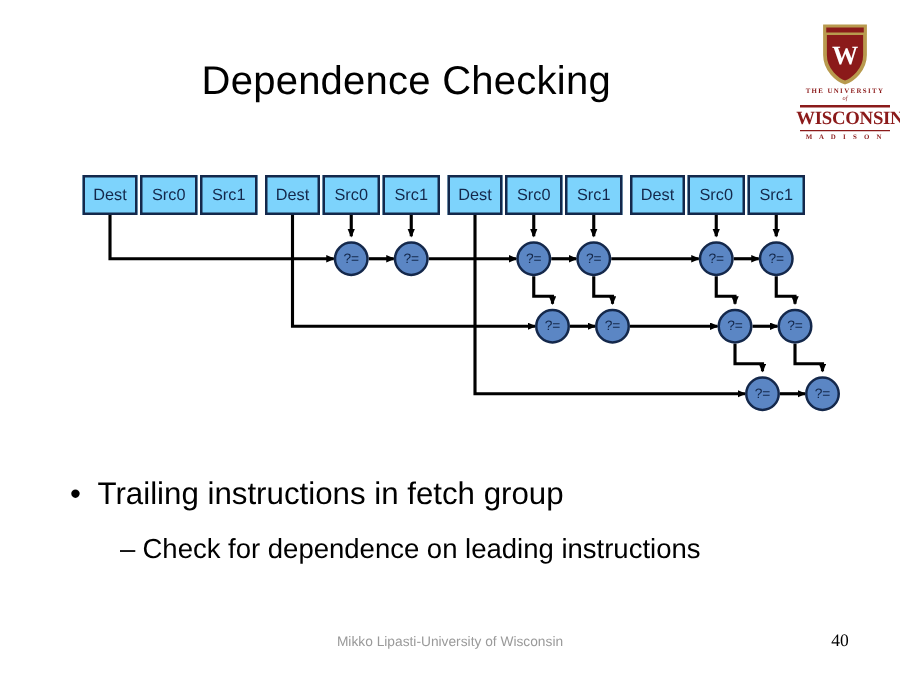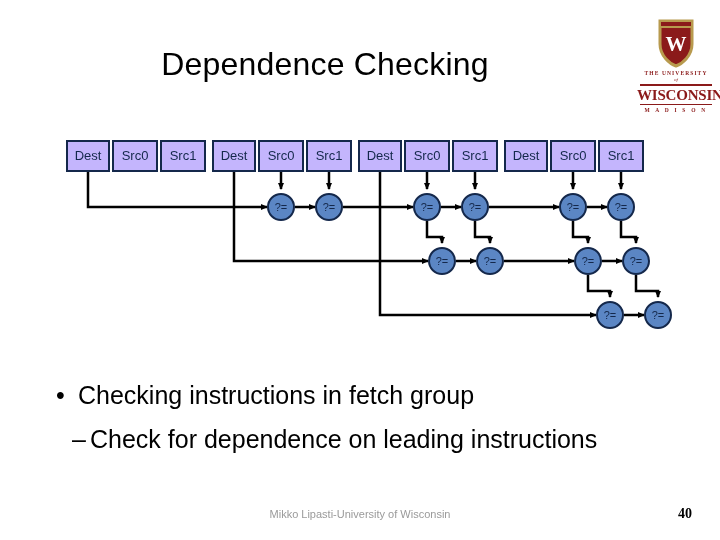--- a/index.html
+++ b/index.html
@@ -103,21 +103,21 @@
     position: absolute;
     left: 0;
     top: 0;
     width: 720px;
     height: 540px;
     pointer-events: none;
   }
   .reg-box {
     position: absolute;
     box-sizing: border-box;
-    background: #c4b5fd;
+    background: #7dd3fc;
     border: 2px solid #14284b;
     color: #14284b;
     font-size: 13px;
     line-height: 28px;
     text-align: center;
     height: 32px;
     font-family: "Liberation Sans", sans-serif;
   }
   .cmp-node {
     position: absolute;
@@ -143,23 +143,23 @@
     line-height: 34px;
     color: #000000;
     white-space: nowrap;
   }
   .bullet-l1 .mark {
     display: inline-block;
     width: 22px;
   }
   .bullet-l2 {
     position: absolute;
-    left: 72px;
+    left: 96px;
     top: 424px;
-    font-size: 25px;
+    font-size: 22px;
     line-height: 30px;
     color: #000000;
     white-space: nowrap;
   }
   .bullet-l2 .mark {
     display: inline-block;
     width: 18px;
   }
 
   
@@ -171,23 +171,23 @@
     text-align: center;
     font-size: 11px;
     color: #9a9a9a;
     font-family: "Liberation Sans", sans-serif;
   }
   .slide-number {
     position: absolute;
     left: 652px;
     top: 506px;
     width: 40px;
-    text-align: right;
+    text-align: center;
     font-size: 14px;
-    font-weight: bold;
+    font-weight: normal;
     color: #000000;
     font-family: "Liberation Serif", serif;
   }
 </style>
 </head>
 <body>
 
 <div id="slide">
 
   <div class="slide-title">Dependence Checking</div>
@@ -278,21 +278,21 @@
       <div class="cmp-node" style="left: 607px; top: 193px;">?=</div>
       <div class="cmp-node" style="left: 428px; top: 247px;">?=</div>
       <div class="cmp-node" style="left: 476px; top: 247px;">?=</div>
       <div class="cmp-node" style="left: 574px; top: 247px;">?=</div>
       <div class="cmp-node" style="left: 622px; top: 247px;">?=</div>
       <div class="cmp-node" style="left: 596px; top: 301px;">?=</div>
       <div class="cmp-node" style="left: 644px; top: 301px;">?=</div>
     </div>
 
   <div class="bullet-l1">
-    <span class="mark">•</span><span>Checking instructions in fetch group</span>
+    <span class="mark">•</span><span>Trailing instructions in fetch group</span>
   </div>
   <div class="bullet-l2">
     <span class="mark">–</span><span>Check for dependence on leading instructions</span>
   </div>
 
   <div class="footer-text">Mikko Lipasti-University of Wisconsin</div>
   <div class="slide-number">40</div>
 
 </div>
 

